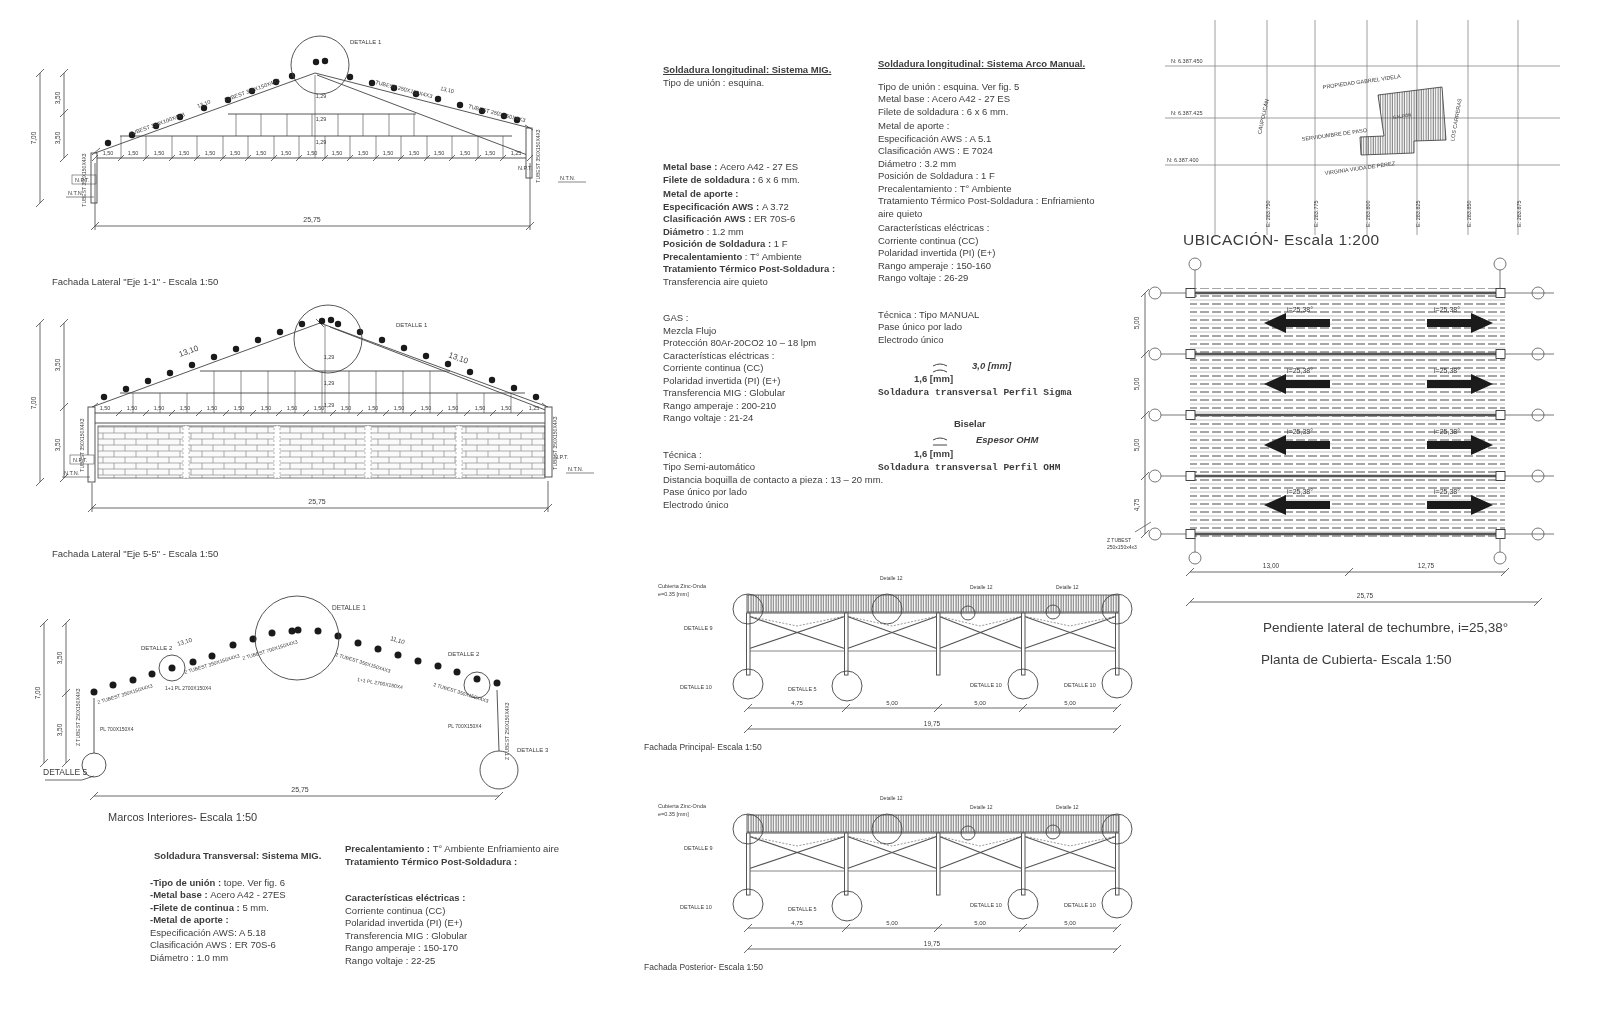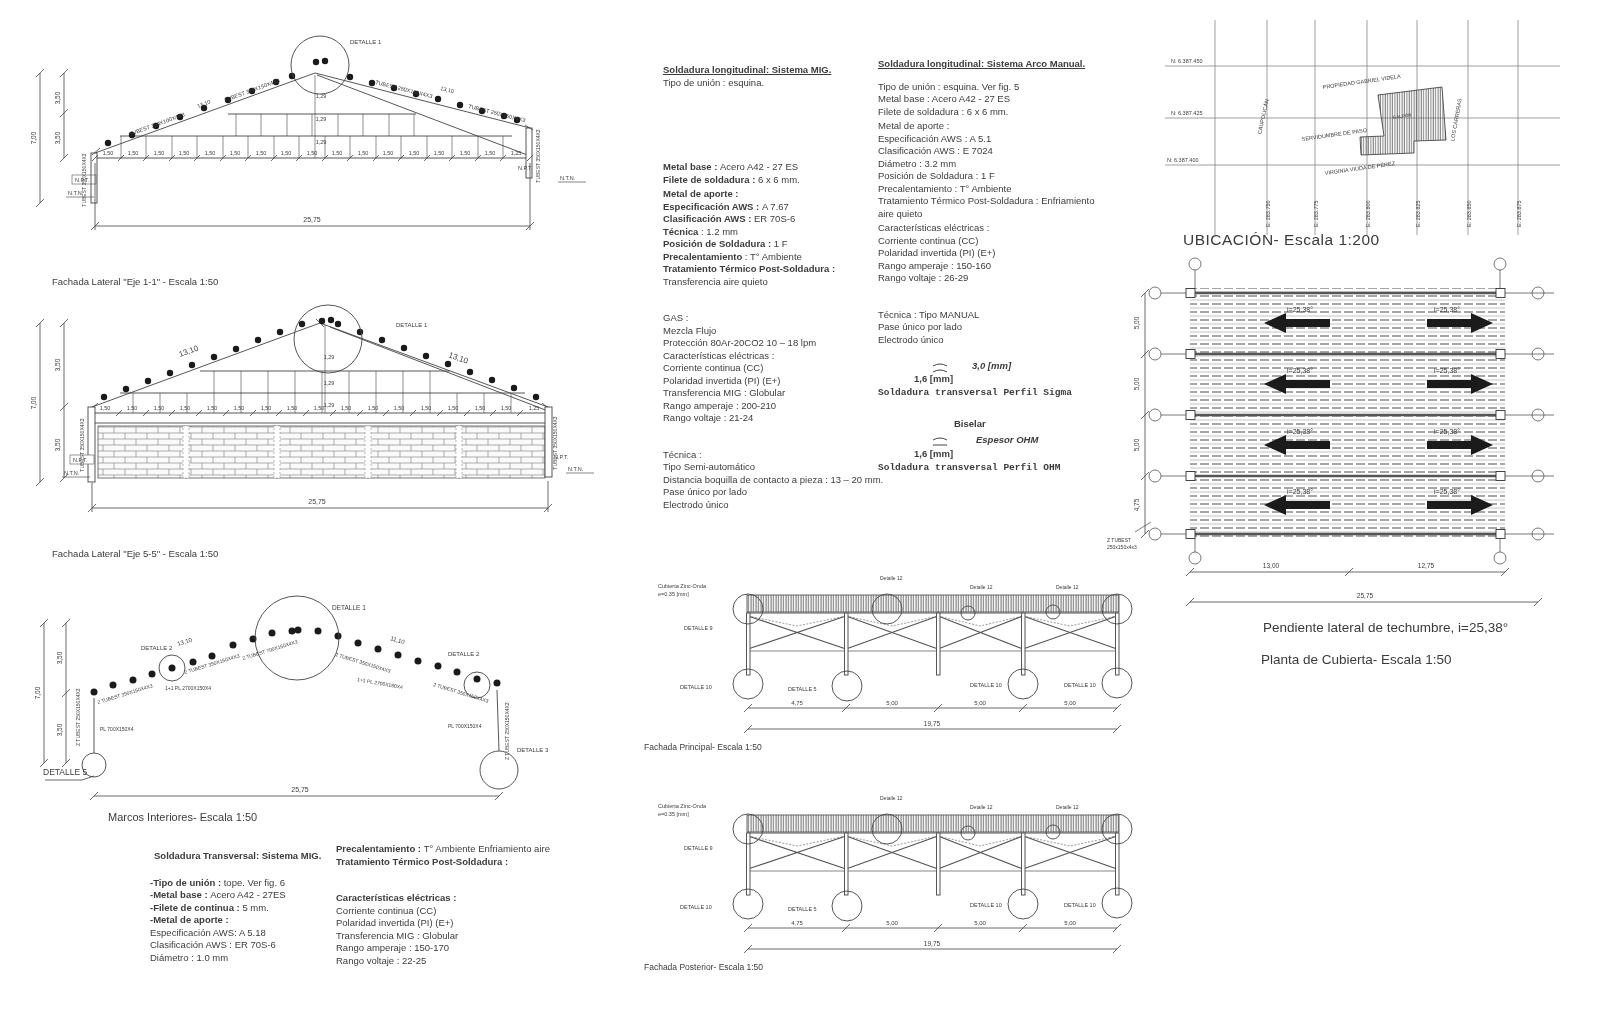--- a/index.html
+++ b/index.html
@@ -320,41 +320,41 @@
     <div class="ln"><b>-Tipo de unión : </b><span>tope. Ver fig. 6</span></div>
     <div class="ln"><b>-Metal base : </b><span>Acero A42 - 27ES</span></div>
     <div class="ln"><b>-Filete de continua :  </b><span>5 mm.</span></div>
     <div class="ln"><b>-Metal de aporte :</b><span></span></div>
     <div class="ln"><b></b><span>Especificación AWS: A 5.18</span></div>
     <div class="ln"><b></b><span>Clasificación AWS : ER 70S-6</span></div>
     <div class="ln"><b></b><span>Diámetro : 1.0 mm</span></div>
   </div>
 </div>
 
-<div class="blk" style="left:336px;top:843px;width:225px;">
+<div class="blk" style="left:345px;top:843px;width:225px;">
   <div class="ln"><b>Precalentamiento : </b><span>T° Ambiente Enfriamiento aire</span></div>
   <div class="ln"><b>Tratamiento Térmico Post-Soldadura :</b><span></span></div>
   <div class="ln medgap"><b>Características eléctricas :</b><span></span></div>
   <div class="ln"><b></b><span>Corriente continua (CC)</span></div>
   <div class="ln"><b></b><span>Polaridad invertida (PI) (E+)</span></div>
   <div class="ln"><b></b><span>Transferencia MIG : Globular</span></div>
   <div class="ln"><b></b><span>Rango amperaje : 150-170</span></div>
   <div class="ln"><b></b><span>Rango voltaje : 22-25</span></div>
 </div>
 
 <div class="blk" style="left:663px;top:64px;">
   <div class="title">Soldadura longitudinal: Sistema MIG.</div>
   <div class="ln">Tipo de unión : esquina.</div>
   <div class="biggap">
     <div class="ln"><b>Metal base : </b><span>Acero A42 - 27 ES</span></div>
     <div class="ln"><b>Filete de soldadura : </b><span>6 x 6 mm.</span></div>
     <div class="ln gap"><b>Metal de aporte :</b><span></span></div>
-    <div class="ln"><b>Especificación AWS : </b><span>A 7.67</span></div>
+    <div class="ln"><b>Especificación AWS : </b><span>A 3.72</span></div>
     <div class="ln"><b>Clasificación AWS : </b><span>ER 70S-6</span></div>
-    <div class="ln"><b>Técnica</b><span> : 1.2 mm</span></div>
+    <div class="ln"><b>Diámetro</b><span> : 1.2 mm</span></div>
     <div class="ln"><b>Posición de Soldadura : </b><span>1 F</span></div>
     <div class="ln"><b>Precalentamiento</b><span> : T° Ambiente</span></div>
     <div class="ln"><b>Tratamiento Térmico Post-Soldadura :</b><span></span></div>
     <div class="ln"><b></b><span>Transferencia aire quieto</span></div>
     <div class="ln medgap"><b></b><span>GAS :</span></div>
     <div class="ln"><b></b><span>Mezcla Flujo</span></div>
     <div class="ln nowrap"><b></b><span>Protección 80Ar-20CO2 10 – 18 lpm</span></div>
     <div class="ln"><b></b><span>Características eléctricas :</span></div>
     <div class="ln"><b></b><span>Corriente continua (CC)</span></div>
     <div class="ln"><b></b><span>Polaridad invertida (PI) (E+)</span></div>

